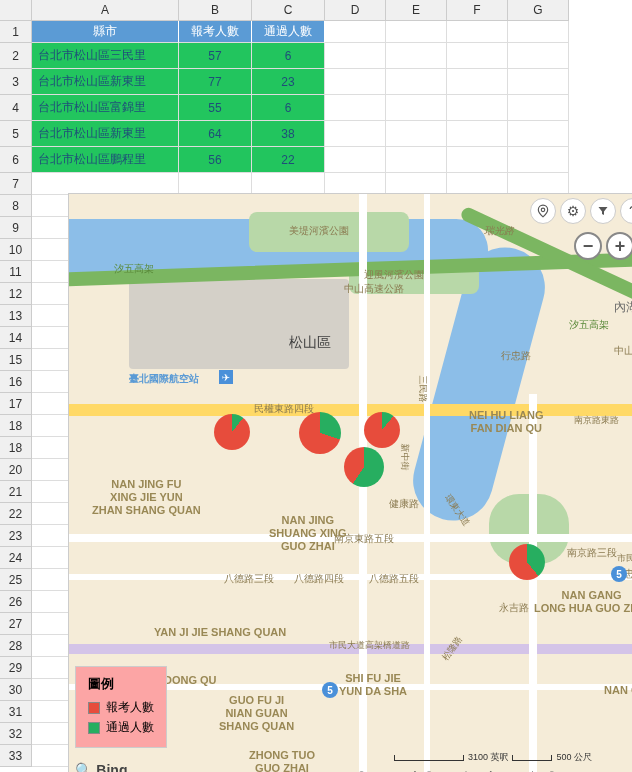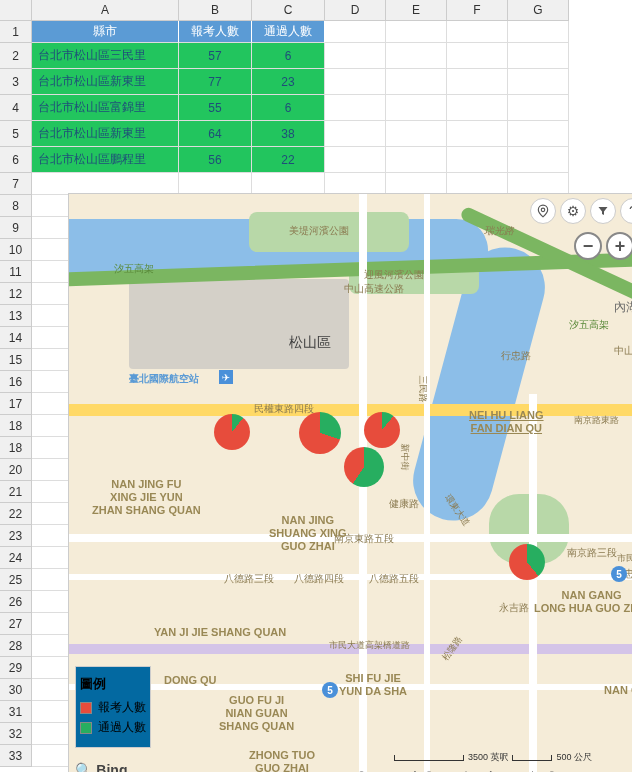--- a/index.html
+++ b/index.html
@@ -55,21 +55,21 @@
     
     .zoom-controls { position: absolute; right: 18px; top: 38px; display: flex; gap: 4px; z-index: 20; }
     .zoom-btn { width: 28px; height: 28px; border-radius: 50%; background: #fff; border: 2px solid #888; display: flex; align-items: center; justify-content: center; cursor: pointer; font-size: 18px; color: #555; font-weight: bold; }
     
     .map-label { position: absolute; font-size: 10px; color: #8a7a50; white-space: nowrap; z-index: 5; }
     .map-label-blue { color: #5B9BD5; font-weight: bold; }
     .district-label { position: absolute; font-size: 11px; color: #998855; font-weight: bold; text-align: center; z-index: 5; line-height: 1.2; }
     
     .pie { position: absolute; border-radius: 50%; z-index: 10; }
     
-    .legend-box { position: absolute; left: 6px; bottom: 34px; background: #0369a1; border: 1px solid #ccc; padding: 8px 4px; z-index: 25; }
+    .legend-box { position: absolute; left: 6px; bottom: 34px; background: #fca5a5; border: 1px solid #ccc; padding: 8px 12px; z-index: 25; }
     .legend-title { font-weight: bold; font-size: 13px; margin-bottom: 6px; }
     .legend-item { display: flex; align-items: center; gap: 6px; font-size: 12px; margin: 3px 0; }
     .legend-swatch { width: 12px; height: 12px; border: 1px solid #888; }
     
     .map-attribution { position: absolute; right: 4px; bottom: 2px; font-size: 9px; color: #555; z-index: 25; }
     .bing-logo { position: absolute; left: 6px; bottom: 4px; font-size: 14px; font-weight: bold; color: #444; z-index: 25; }
     .scale-bar { position: absolute; right: 60px; bottom: 18px; font-size: 9px; color: #333; z-index: 25; display: flex; align-items: center; gap: 4px; }
     .scale-seg { display: inline-block; height: 6px; border: 1px solid #333; border-top: none; }
     
     .airport-icon { position: absolute; width: 14px; height: 14px; background: #4A90D9; z-index: 6; display: flex; align-items: center; justify-content: center; color: #fff; font-size: 10px; }
@@ -514,21 +514,21 @@
 GUO ZHAI</div>
           <div class="district-label" style="left:85px;top:432px;white-space:pre;">YAN JI JIE SHANG QUAN</div>
           <div class="district-label" style="left:95px;top:480px;white-space:pre;">DONG QU</div>
           <div class="district-label" style="left:150px;top:500px;white-space:pre;">GUO FU JI
 NIAN GUAN
 SHANG QUAN</div>
           <div class="district-label" style="left:180px;top:555px;white-space:pre;">ZHONG TUO
 GUO ZHAI</div>
           <div class="district-label" style="left:270px;top:478px;white-space:pre;">SHI FU JIE
 YUN DA SHA</div>
-          <div class="district-label" style="left:400px;top:215px;white-space:pre;text-decoration:underline;">NEI HU LIANG
+          <div class="district-label" style="left:400px;top:215px;white-space:pre;">NEI HU LIANG
 FAN DIAN QU</div>
           <div class="district-label" style="left:465px;top:395px;white-space:pre;">NAN GANG
 LONG HUA GUO ZHAI</div>
           <div class="district-label" style="left:535px;top:490px;white-space:pre;">NAN GAN</div>
 
           <div class="route-marker" style="left:253px;top:488px;">5</div>
           <div class="route-marker" style="left:542px;top:372px;">5</div>
 
           <div class="pie" style="left:145px;top:220px;width:36px;height:36px;background:conic-gradient(#27AE60 0 38deg,#E74C3C 38deg 360deg);"></div>
           <div class="pie" style="left:230px;top:218px;width:42px;height:42px;background:conic-gradient(#27AE60 0 108deg,#E74C3C 108deg 360deg);"></div>
@@ -544,21 +544,21 @@
             </div>
             <div class="legend-item">
               <div class="legend-swatch" style="background:#27AE60;"></div>
               <span>通過人數</span>
             </div>
           </div>
 
           <div class="bing-logo">🔍 <span>Bing</span></div>
           <div class="scale-bar">
             <span class="scale-seg" style="width:70px;"></span>
-            <span>3500 英呎</span>
+            <span>3100 英呎</span>
             <span class="scale-seg" style="width:40px;"></span>
             <span>500 公尺</span>
           </div>
           <div class="map-attribution">© 2021 NavInfo, © 2021 Microsoft Corporation, © OpenStreetMap  Terms</div>
         </div>
       </div>
     </div>
   </div>
 </div>
 

